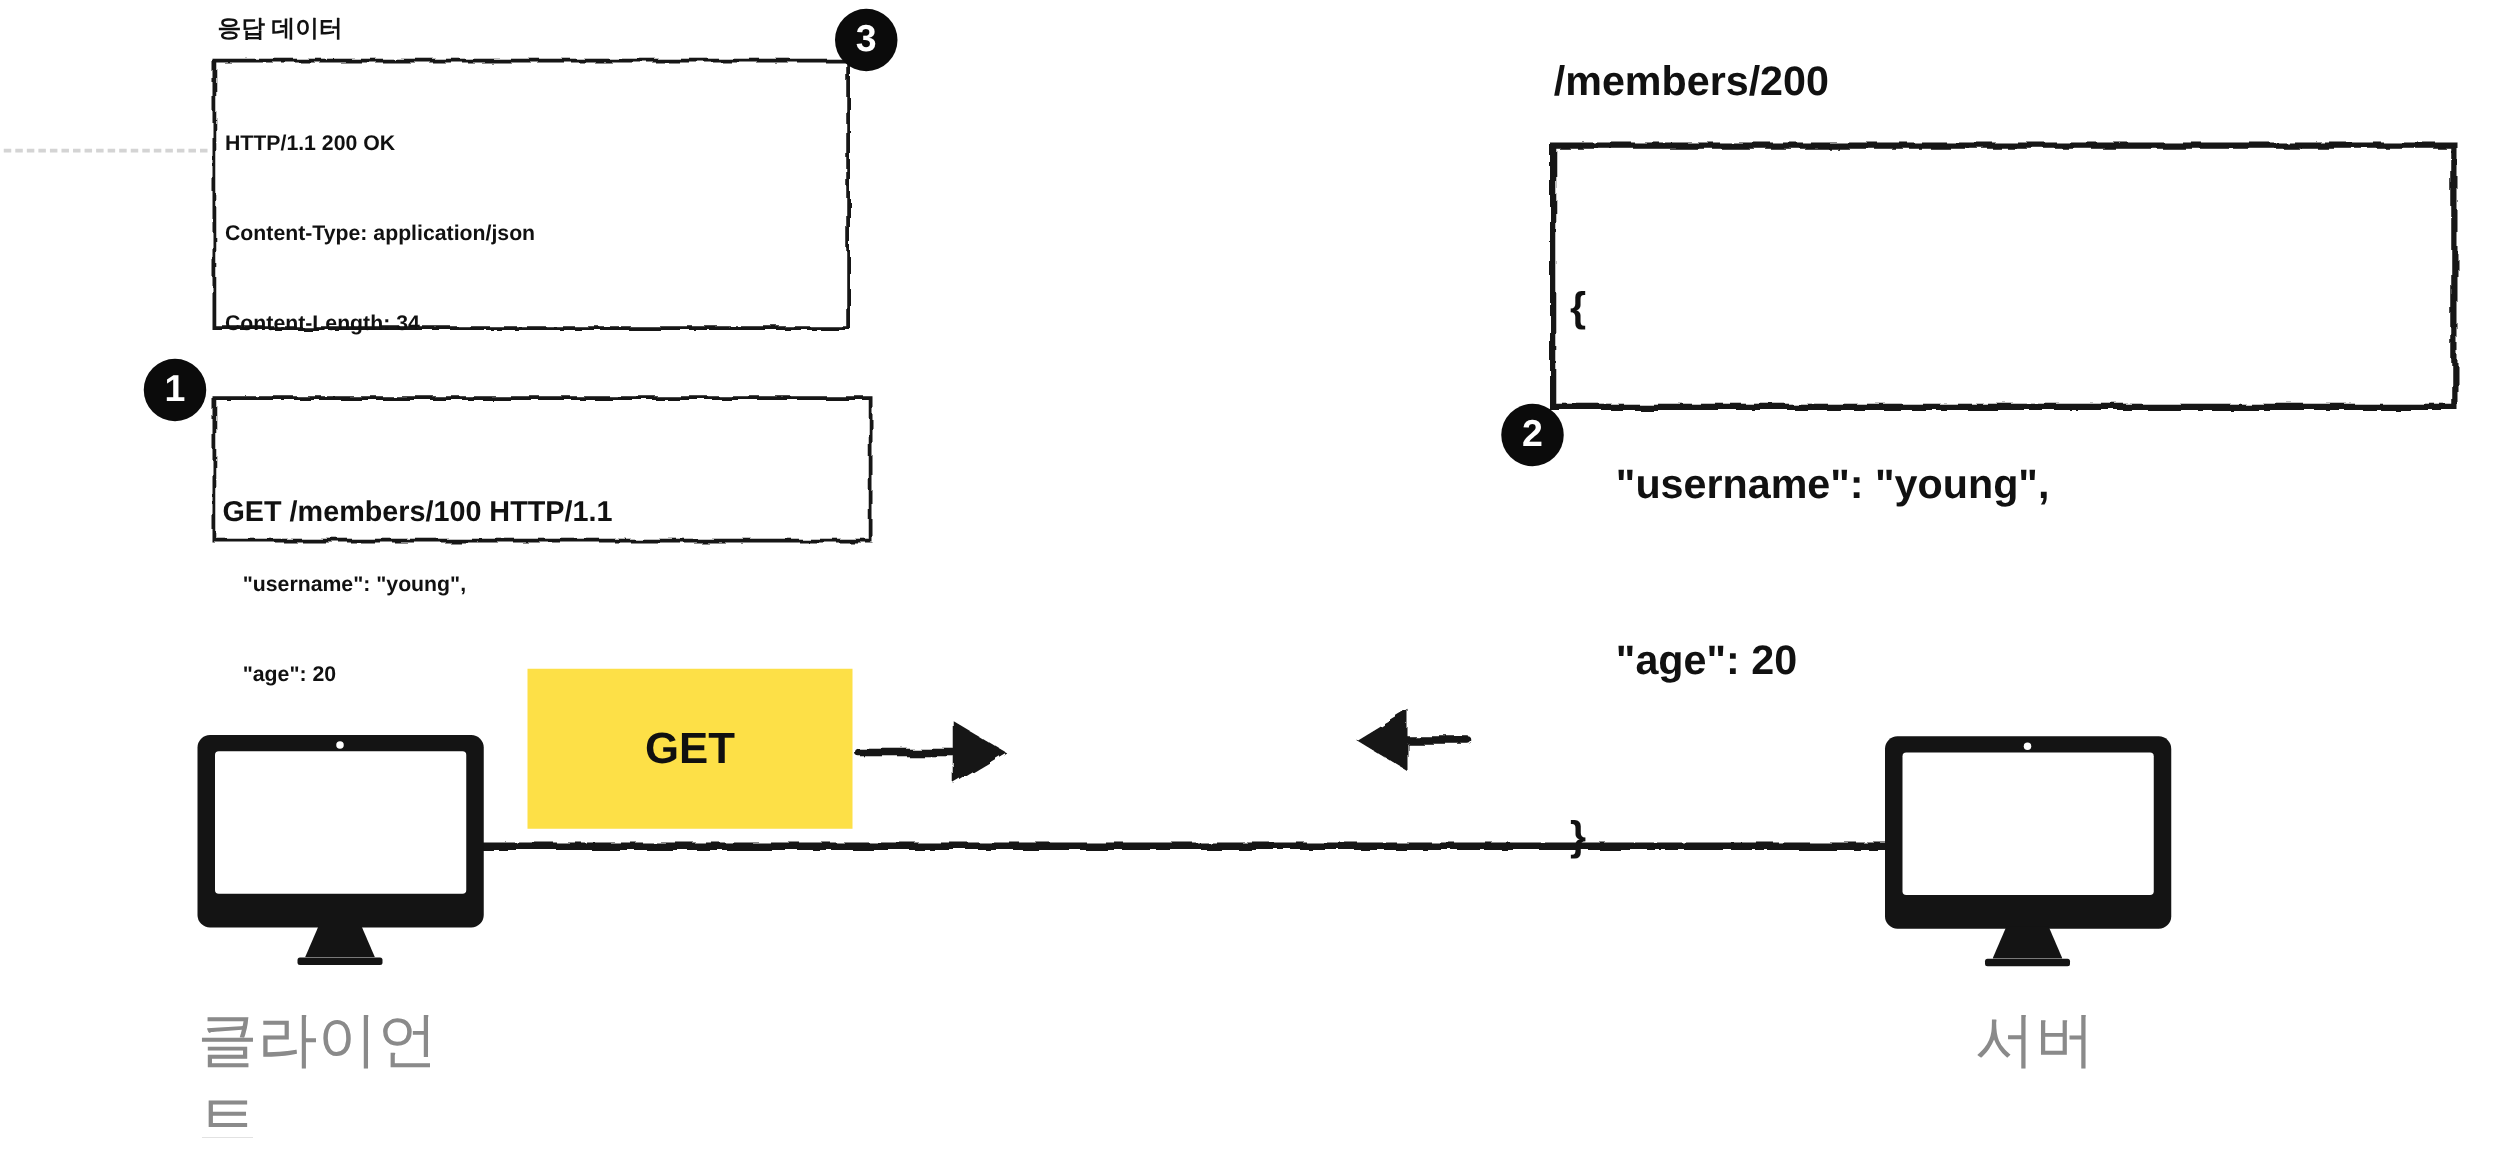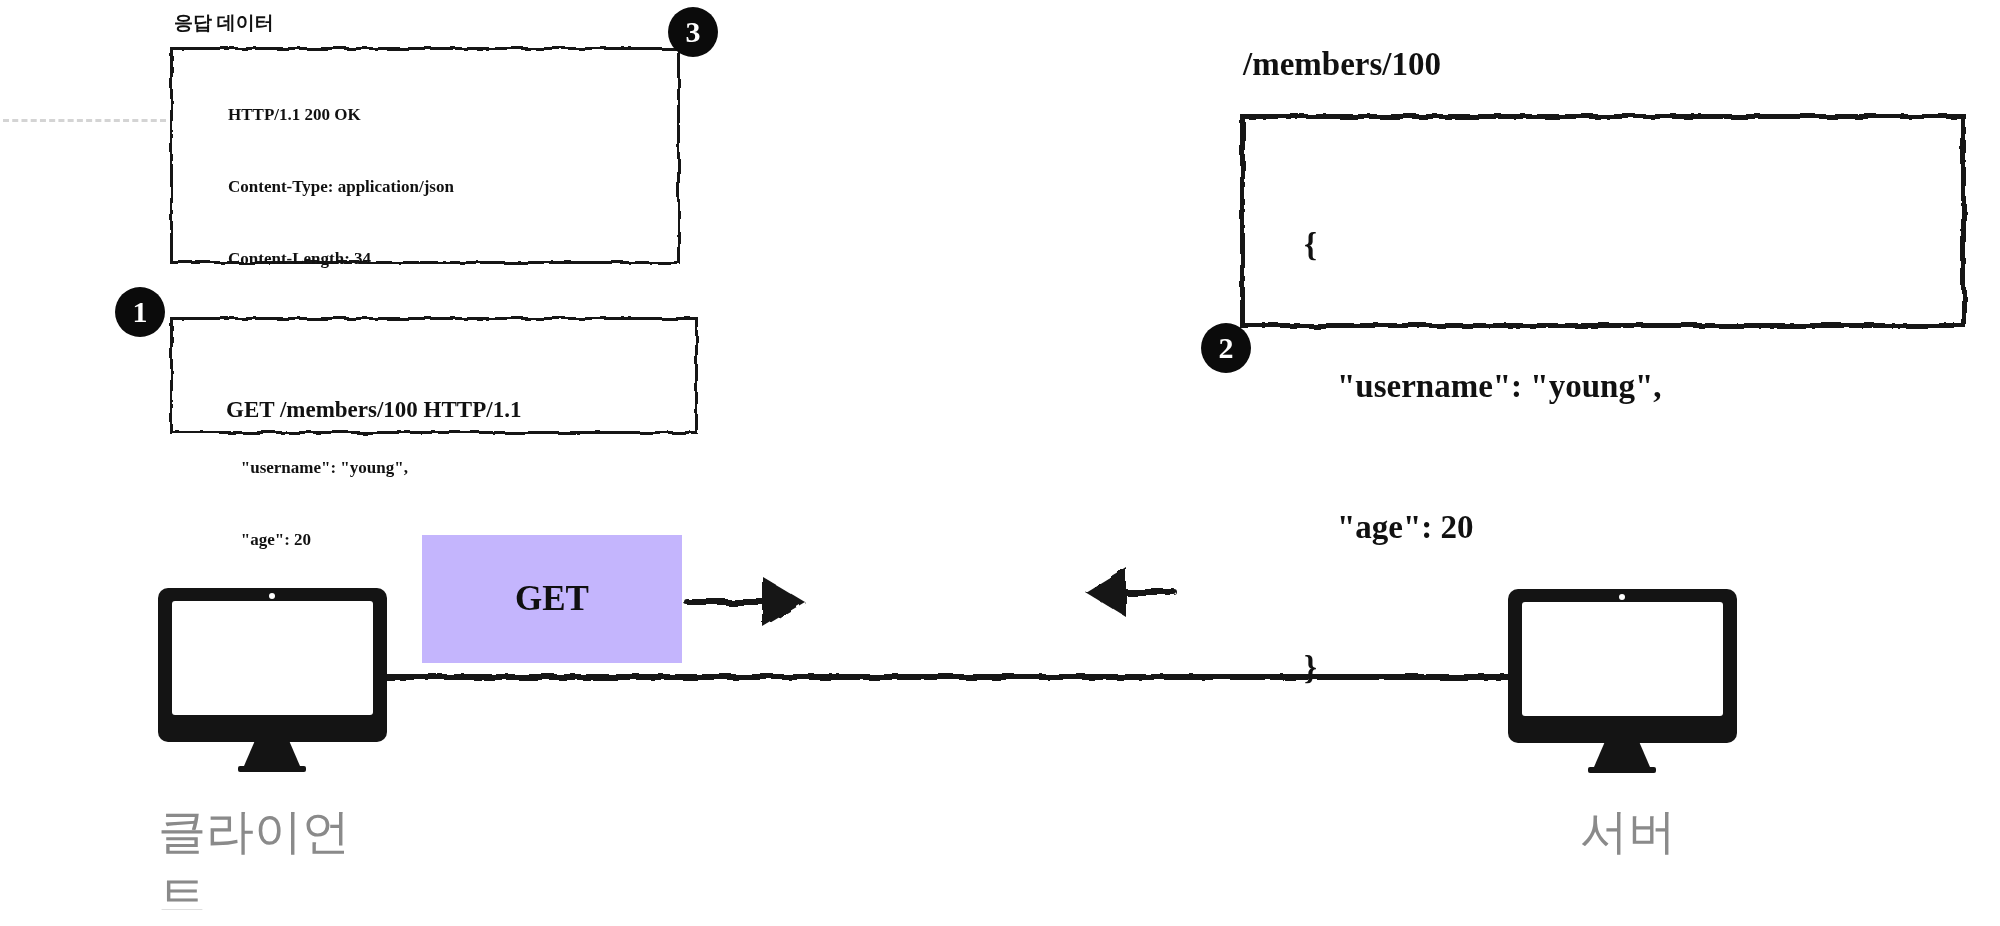--- a/index.html
+++ b/index.html
@@ -1,50 +1,50 @@
 <!DOCTYPE html>
 <html><head>
 <meta charset="utf-8">
 <style>
   html,body{margin:0;padding:0;background:#ffffff;}
   #stage{
     position:relative;width:2000px;height:910px;background:#ffffff;overflow:hidden;
-    font-family:Liberation Serif, serif;color:#111;
+    font-family:Liberation Sans, sans-serif;color:#111;
   }
   .abs{position:absolute;}
 
   
   .edge{position:absolute;inset:0;border:3px solid #141414;filter:url(#rough);pointer-events:none;}
   .edge.thick{border-width:5px;}
 
   
   .codebox{background:#ffffff;}
   .codebox .content{position:relative;white-space:pre;font-weight:bold;}
   #resp-box .content{padding:8px 10px;font-size:17px;line-height:24px;}
   #req-box  .content{padding:10px 8px;font-size:23px;line-height:33px;}
   #json-box .content{padding:14px 16px;font-size:33px;line-height:47px;}
-  .ln{min-height:1em;margin-left:48px;}
+  .ln{min-height:1em;}
 
   .section-title{font-weight:bold;color:#111;}
   #resp-title{font-size:19px;}
   #url-title{font-size:33px;}
 
   
   .badge{
     width:50px;height:50px;border-radius:50%;background:#0b0b0b;color:#fff;
     display:flex;align-items:center;justify-content:center;
     font-size:30px;font-weight:bold;z-index:5;
   }
 
   
   #faint-dash{border-top:3px dashed #d4d4d4;width:163px;height:0;}
 
   
   .flow-box{
-    background:#c4b5fd;display:flex;align-items:center;justify-content:center;
+    background:#fde047;display:flex;align-items:center;justify-content:center;
     font-size:35px;font-weight:bold;color:#101010;
   }
 
   
   #conn-line{height:6px;background:#141414;border-radius:3px;filter:url(#rough);z-index:1;}
   .arrow-svg{filter:url(#rough);}
 
   
   .monitor{width:229px;height:184px;z-index:2;}
   .monitor .body{position:absolute;left:0;top:0;width:229px;height:154px;background:#141414;border-radius:10px;}
@@ -90,21 +90,21 @@
 
   <div class="abs badge" style="left:115px;top:287px;">1</div>
 
   <div id="req-box" class="abs codebox" style="left:170px;top:317px;width:528px;height:117px;">
     <div class="edge"></div>
     <div class="content">
       <div class="ln">GET /members/100 HTTP/1.1</div>
     </div>
   </div>
 
-  <div id="url-title" class="abs section-title" style="left:1243px;top:46px;">/members/100</div>
+  <div id="url-title" class="abs section-title" style="left:1243px;top:46px;">/members/200</div>
 
   <div id="json-box" class="abs codebox" style="left:1240px;top:114px;width:726px;height:214px;">
     <div class="edge thick"></div>
     <div class="content">
       <div class="ln">{</div>
       <div class="ln">    "username": "young",</div>
       <div class="ln">    "age": 20</div>
       <div class="ln">}</div>
     </div>
   </div>

